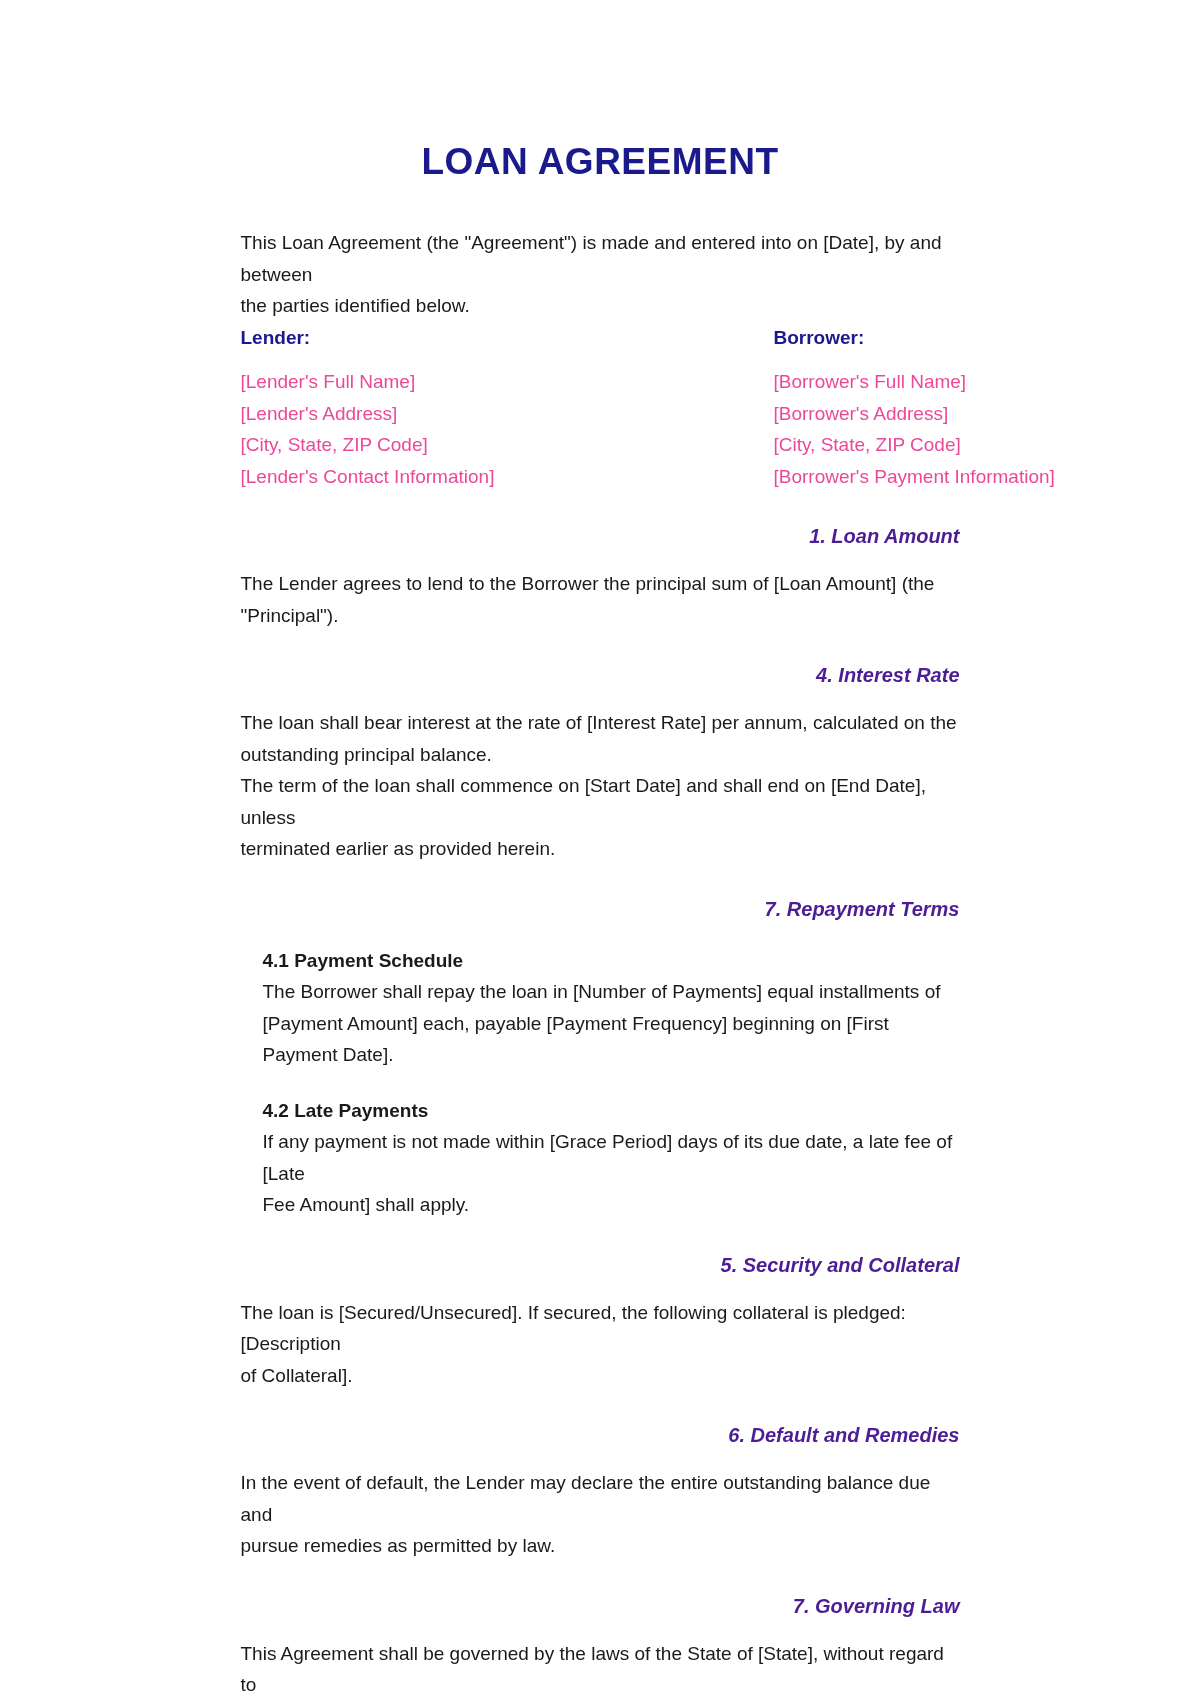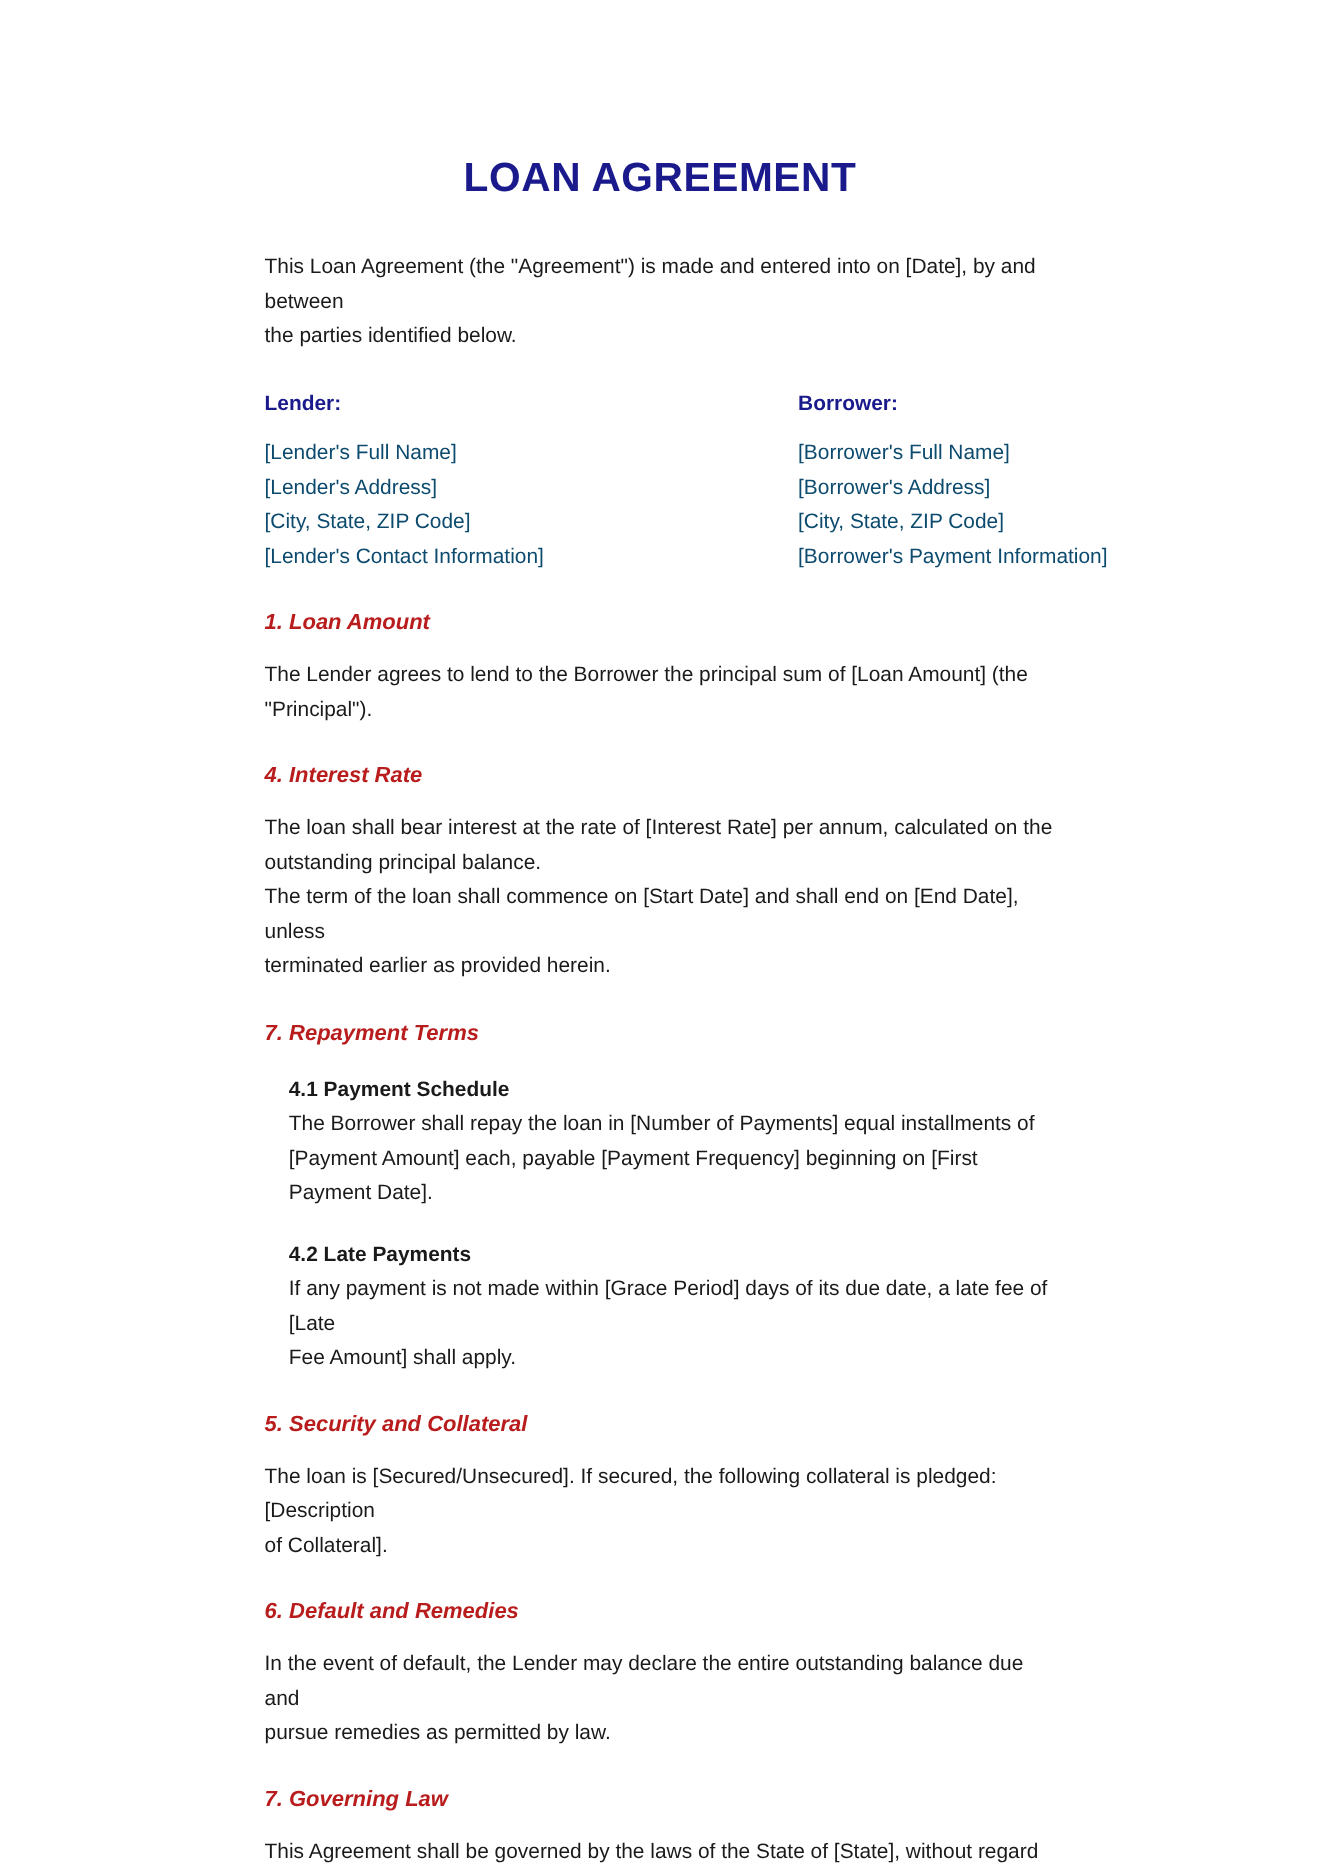--- a/index.html
+++ b/index.html
@@ -30,44 +30,45 @@
     font-size: 19px;
     line-height: 31.5px;
     color: #1a1a1a;
     white-space: pre-line;
   }
   .intro {
     margin-top: 46px;
   }
   .parties {
     display: flex;
-    margin-top: 30px;
+    gap: 48px;
   }
   .party { width: 485px; flex: 0 0 auto; }
   .party.borrower { width: auto; }
   .party-label {
     font-size: 19px;
     line-height: 31.5px;
     font-weight: bold;
     color: #1a1a8c;
   }
   .party-lines {
     margin-top: 13px;
     font-size: 19px;
     line-height: 31.5px;
-    color: #0c4a6e;
+    color: #ec4899;
     white-space: pre-line;
   }
   h2.sec-head {
     margin: 32px 0 20px 0;
     font-size: 20px;
     line-height: 24px;
     font-weight: bold;
     font-style: italic;
-    color: #b91c1c;
+    color: #4c1d95;
+    text-align: right;
   }
   .subsection {
     margin-top: 24px;
     padding-left: 22px;
   }
   h3.sub-head {
     font-size: 19px;
     line-height: 31.5px;
     font-weight: bold;
     color: #1a1a1a;

